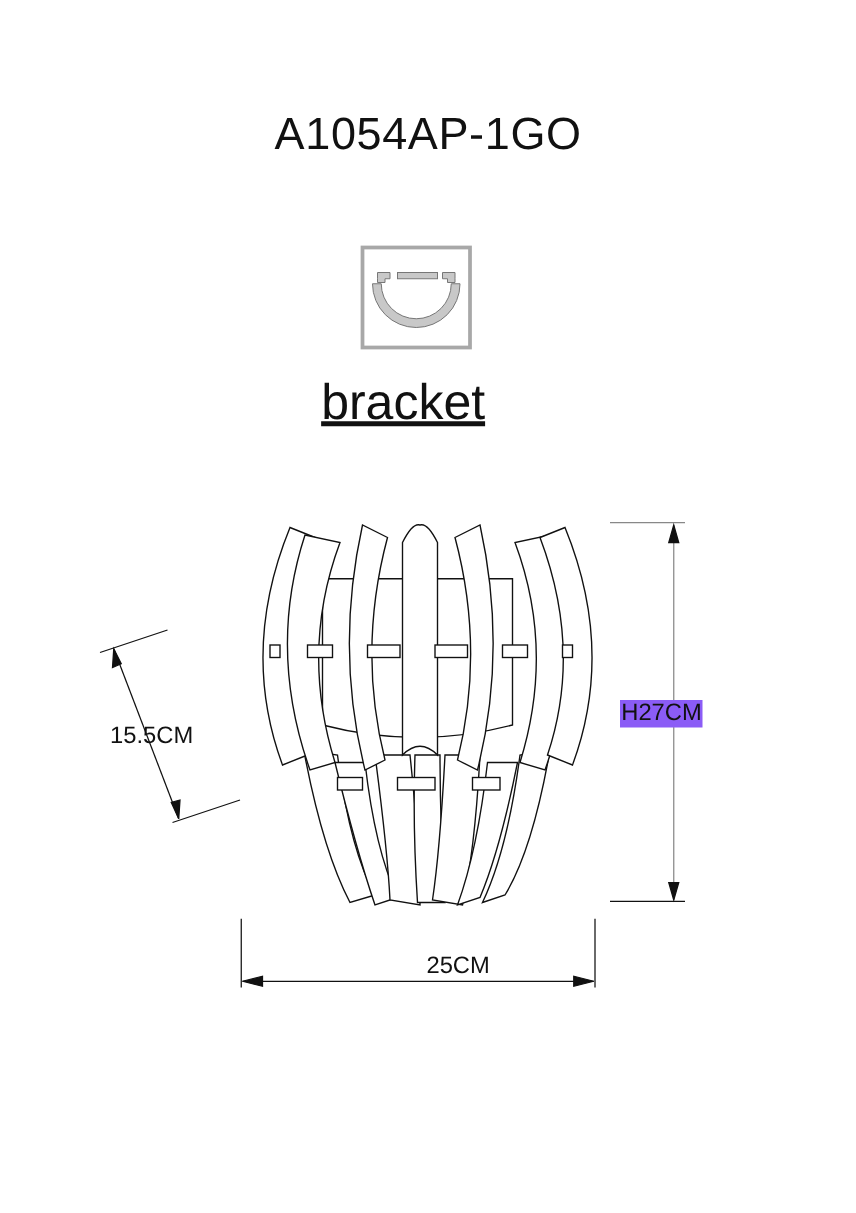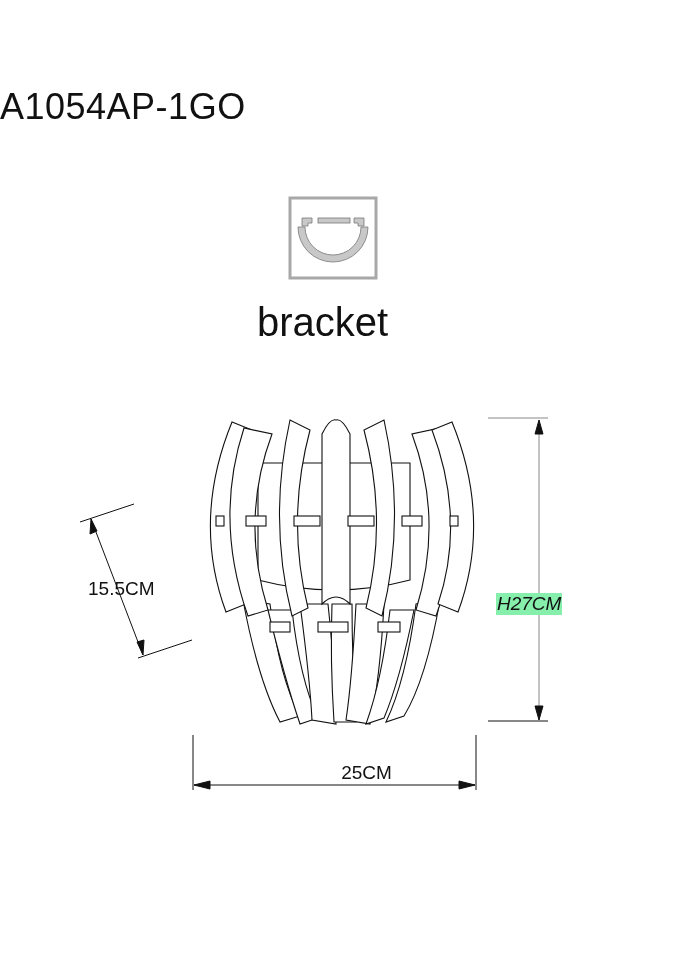--- a/index.html
+++ b/index.html
@@ -1,23 +1,23 @@
 <!DOCTYPE html>
 <html><head>
 <meta charset="utf-8">
 <style>
   html, body { margin:0; padding:0; background:#ffffff; }
   body { width:685px; height:970px; position:relative; overflow:hidden; font-family:"Liberation Sans", sans-serif; color:#111; }
   .abs { position:absolute; }
-  #title { left:0; width:685px; top:86px; font-size:36px; letter-spacing:0.5px; }
+  #title { left:0; width:685px; top:86px; text-align:center; font-size:36px; letter-spacing:0.5px; }
   #bracket-box { left:288px; top:196px; width:90px; height:84px; }
-  #bracket-label { left:0; width:645px; top:300px; text-align:center; font-size:40px; }
+  #bracket-label { left:0; width:645px; top:300px; text-align:center; font-size:40px;text-decoration:underline; }
   #drawing { left:0; top:0; width:685px; height:970px; }
   .dimlabel { font-size:19px; }
-  #dim-h { left:496px; top:593px; background:#86efac; padding:0 1px;font-style:italic; }
+  #dim-h { left:496px; top:560px; background:#8b5cf6; padding:0 1px; }
   #dim-w { left:0; width:685px; text-align:center; top:762px;padding-left:24px; }
   #dim-d { left:88px; top:578px; }
 </style>
 </head>
 <body>
 
 <div id="title" class="abs">A1054AP-1GO</div>
 
 <div id="bracket-box" class="abs">
   <svg width="90" height="84" viewBox="0 0 90 84">

